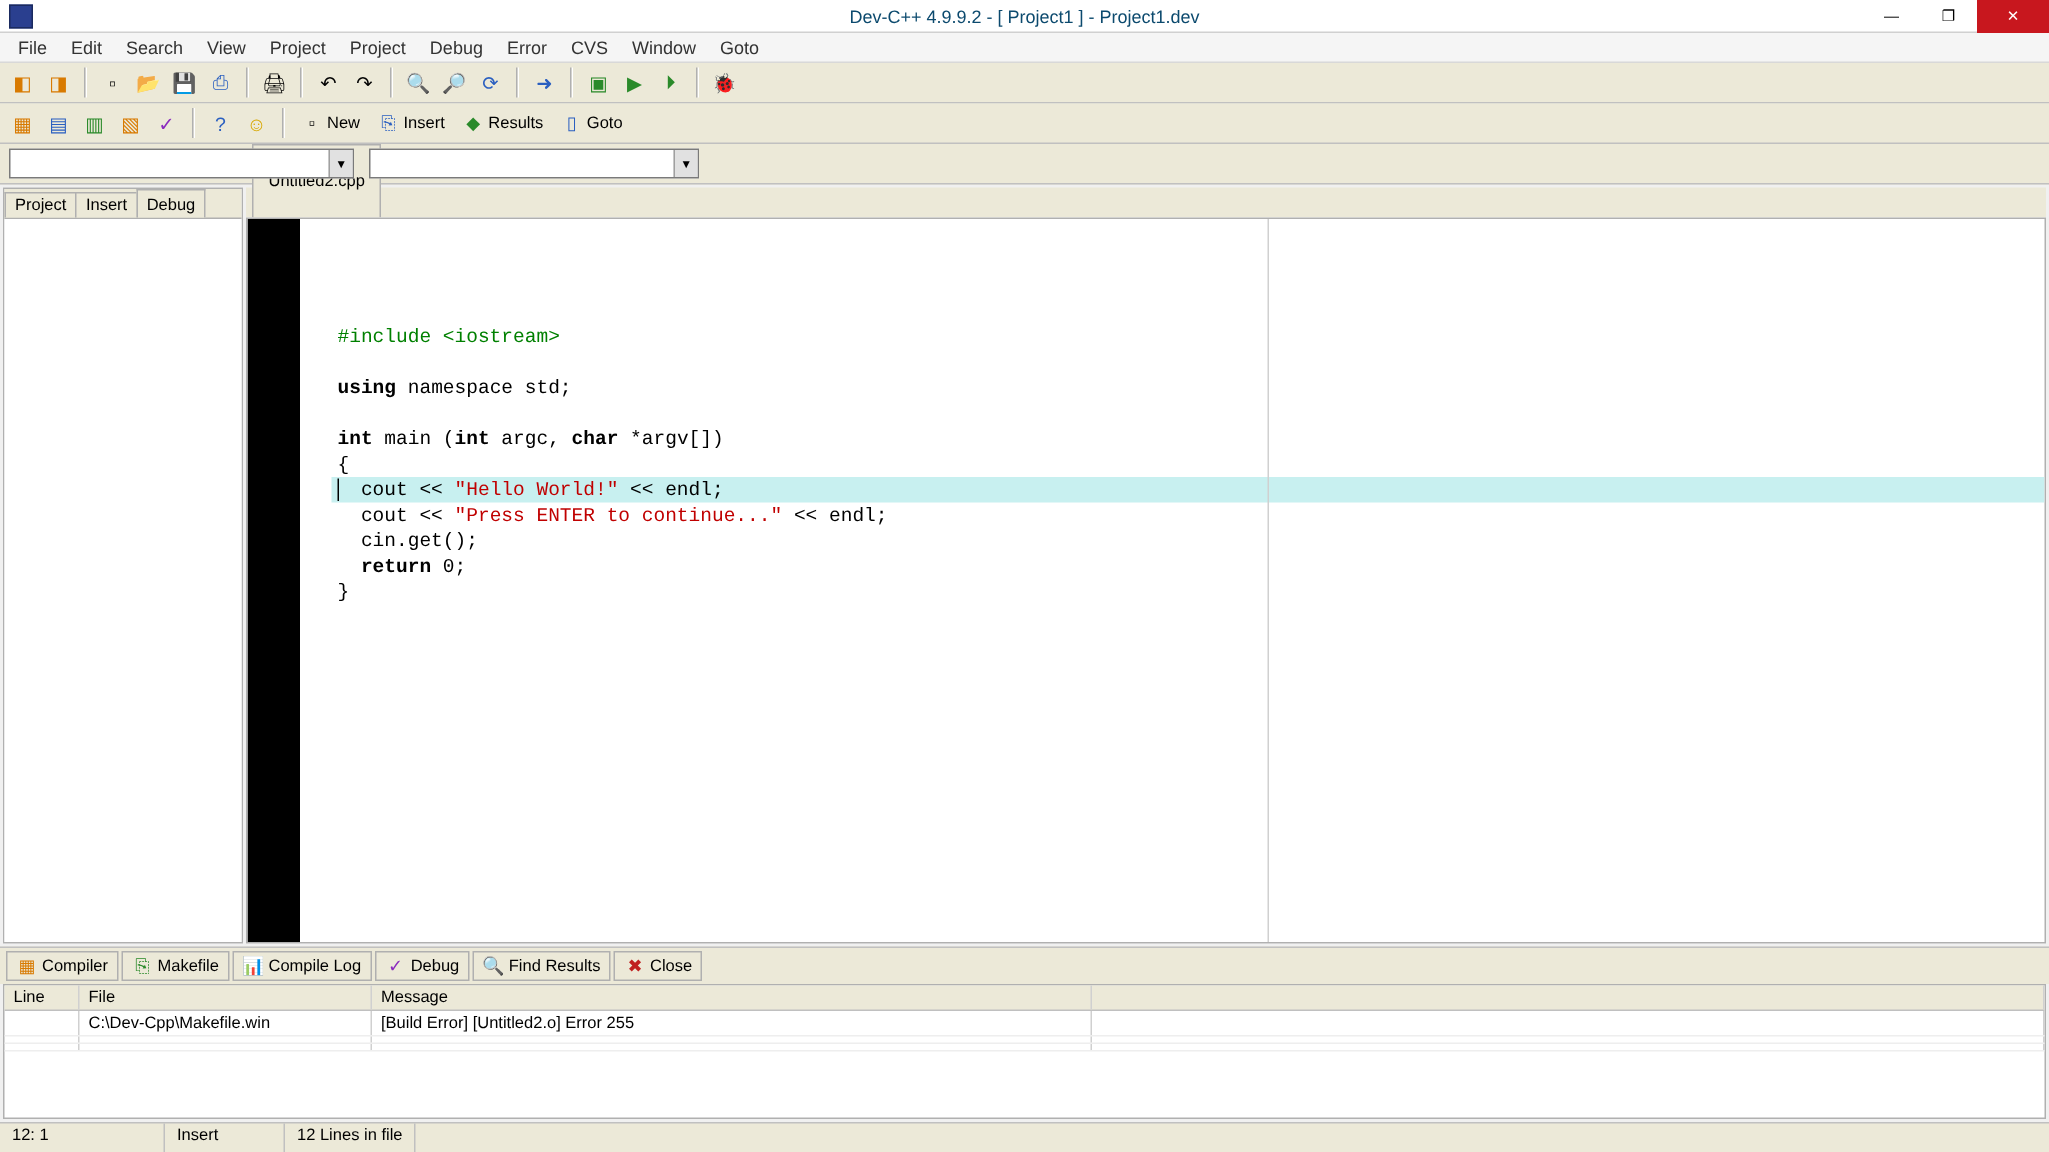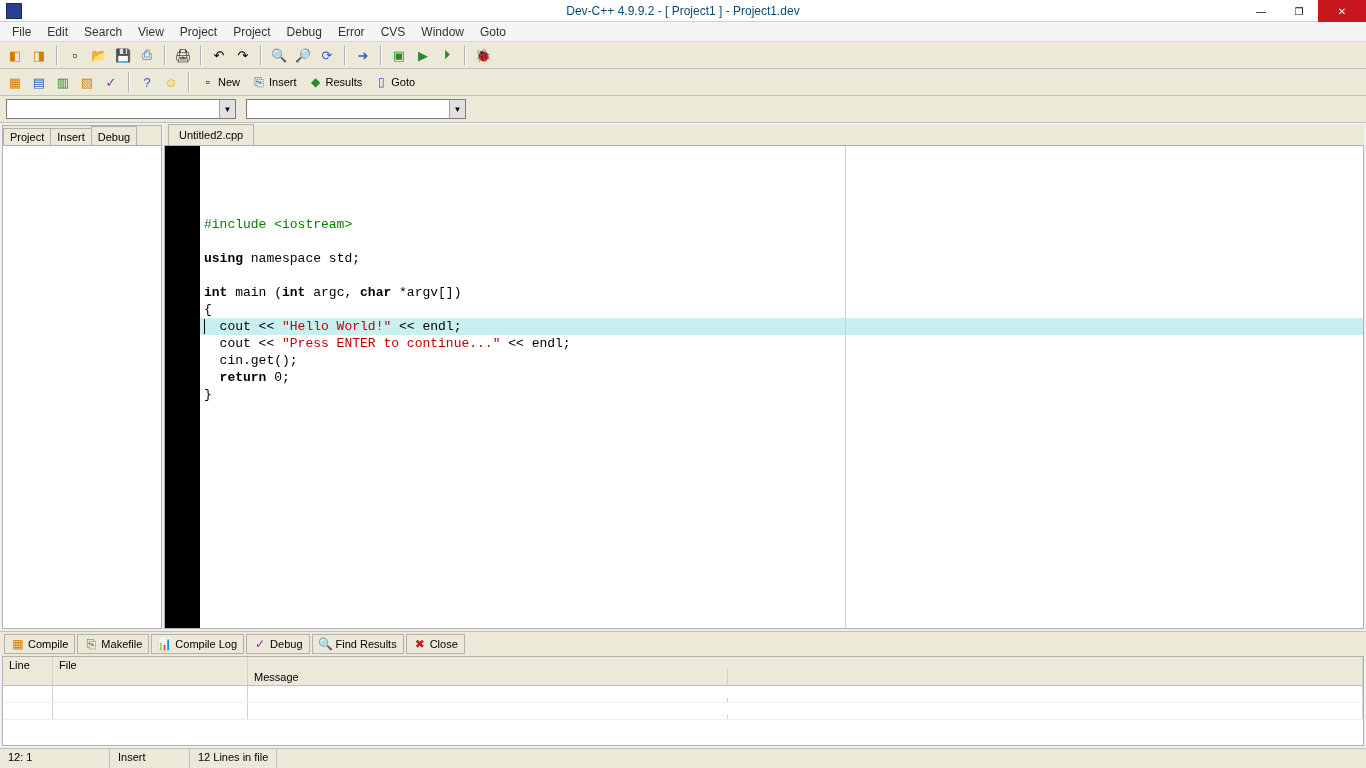--- a/index.html
+++ b/index.html
@@ -34,22 +34,22 @@
 
 .main { flex: 1; display: flex; min-height: 0; }
 .left-pane { width: 160px; background: #fff; border: 1px solid #b0b0b0; margin: 2px; display: flex; flex-direction: column; }
 .left-tabs { display: flex; background: #ece9d8; border-bottom: 1px solid #b0b0b0; font-size: 11px; }
 .left-tabs .ltab { padding: 2px 6px; border: 1px solid #b0b0b0; border-bottom: none; background: #ece9d8; margin-right: -1px; margin-top: 2px; }
 .left-tabs .ltab.active { background: #ece9d8; margin-top: 0; padding-top: 4px; }
 .left-pane-body { flex: 1; background: #fff; }
 
 .editor-area { flex: 1; display: flex; flex-direction: column; margin: 2px 2px 2px 0; min-width: 0; }
 .editor-tabs { display: flex; background: #ece9d8; font-size: 11px; height: 20px; align-items: flex-end; }
-.editor-tabs .etab { padding: 4px 10px; border: 1px solid #b0b0b0; background: #ece9d8; border-bottom: none; margin-left: 4px; }
-.editor { flex: 1; display: flex; background: #fff; border: 1px solid #b0b0b0; position: relative; overflow: hidden; }
+.editor-tabs .etab { padding: 18px 10px; border: 1px solid #b0b0b0; background: #ece9d8; border-bottom: none; margin-left: 4px; }
+.editor { flex: 1; display: flex; background: #fff; border: 1px solid #b0b0b0; position: relative; overflow: hidden; gap: 21px; }
 .gutter { width: 35px; background: #000; }
 .code { flex: 1; font-family: "Courier New", monospace; font-size: 13px; line-height: 17px; padding: 2px 4px; white-space: pre; position: relative; }
 .code .kw { color: #000; font-weight: bold; }
 .code .inc { color: #008000; }
 .code .str { color: #c00000; }
 .code .cursor-line { position: absolute; left: 0; right: 0; height: 17px; background: #c8f0f0; top: 172px; z-index: 0; }
 .code .code-text { position: relative; z-index: 1; }
 .code .caret { display: inline-block; width: 1px; height: 15px; background: #000; vertical-align: text-bottom; position: absolute; top: 173px; left: 4px; }
 .vsplit { position: absolute; top: 0; bottom: 0; left: 680px; width: 1px; background: #d0d0d0; }
 
@@ -58,21 +58,21 @@
 .bottom-tabs .btab { display: inline-flex; align-items: center; gap: 3px; padding: 2px 6px; border: 1px solid #b0b0b0; background: #ece9d8; margin-right: 2px; }
 .bottom-tabs .btab .ico { width: 14px; height: 14px; display: inline-flex; align-items: center; justify-content: center; font-size: 12px; }
 
 
 .msg-panel { height: 90px; background: #fff; border: 1px solid #b0b0b0; margin: 0 2px 2px 2px; display: flex; flex-direction: column; font-size: 11px; }
 .msg-head { display: flex; background: #ece9d8; border-bottom: 1px solid #c0c0c0; }
 .msg-head .col, .msg-row .col { padding: 2px 6px; border-right: 1px solid #d0d0d0; overflow: hidden; white-space: nowrap; }
 .msg-row { display: flex; border-bottom: 1px solid #eee; }
 .col.line { width: 50px; }
 .col.file { width: 195px; }
-.col.msg { width: 480px; margin-top: 12px; }
+.col.msg { width: 480px; }
 .col.extra { flex: 1; }
 
 
 .statusbar { height: 20px; background: #ece9d8; border-top: 1px solid #c0c0c0; display: flex; font-size: 11px; }
 .statusbar .sb-cell { padding: 2px 8px; border-right: 1px solid #c0c0c0; }
 .statusbar .sb-cell.w1 { width: 110px; }
 .statusbar .sb-cell.w2 { width: 80px; }
 
 
 .c-orange { color: #d87a00; }
@@ -205,21 +205,21 @@
 <span>}</span></div>
       </div>
       <div class="vsplit"></div>
     </div>
   </div>
 </div>
 
 <div class="bottom-tabs">
   <div class="btab">
       <span class="ico c-orange">▦</span>
-      <span>Compile</span>
+      <span>Compiler</span>
     </div>
   <div class="btab">
       <span class="ico c-green">⎘</span>
       <span>Makefile</span>
     </div>
   <div class="btab">
       <span class="ico c-blue">📊</span>
       <span>Compile Log</span>
     </div>
   <div class="btab">
@@ -238,29 +238,35 @@
 
 <div class="msg-panel">
   <div class="msg-head">
     <div class="col line">Line</div>
     <div class="col file">File</div>
     <div class="col msg">Message</div>
     <div class="col extra"></div>
   </div>
   <div class="msg-row">
     <div class="col line"></div>
-      <div class="col file"></div>
-      <div class="col msg"></div>
-      <div class="col extra"></div>
+    <div class="col file">C:\Dev-Cpp\Makefile.win</div>
+    <div class="col msg">[Build Error]  [Untitled2.o] Error 255</div>
+    <div class="col extra"></div>
   </div>
   <div class="msg-row">
     <div class="col line"></div>
       <div class="col file"></div>
       <div class="col msg"></div>
       <div class="col extra"></div>
   </div>
+  <div class="msg-row">
+    <div class="col line"></div>
+      <div class="col file"></div>
+      <div class="col msg"></div>
+      <div class="col extra"></div>
+  </div>
 </div>
 
 <div class="statusbar">
   <div class="sb-cell w1">12: 1</div>
   <div class="sb-cell w2">Insert</div>
   <div class="sb-cell">12 Lines in file</div>
 </div>
 
 </body></html>

